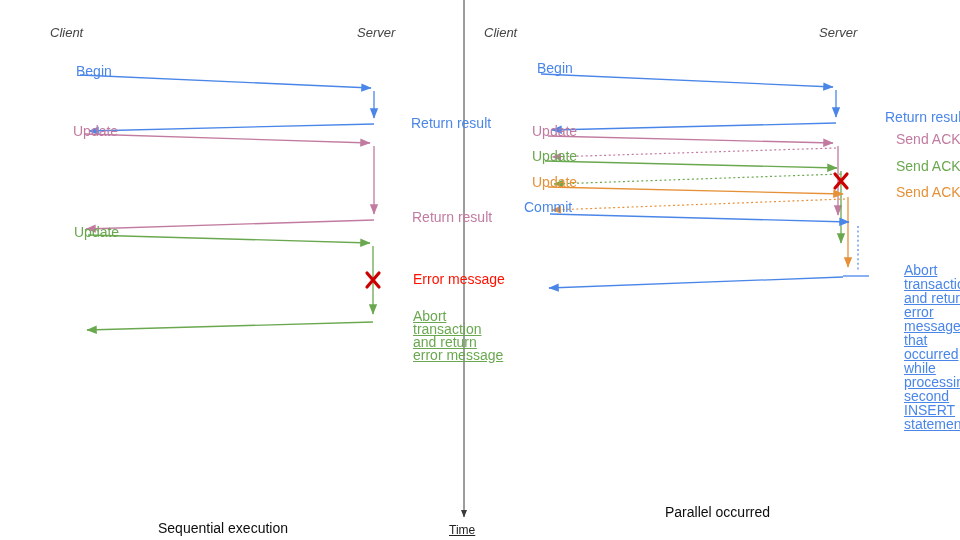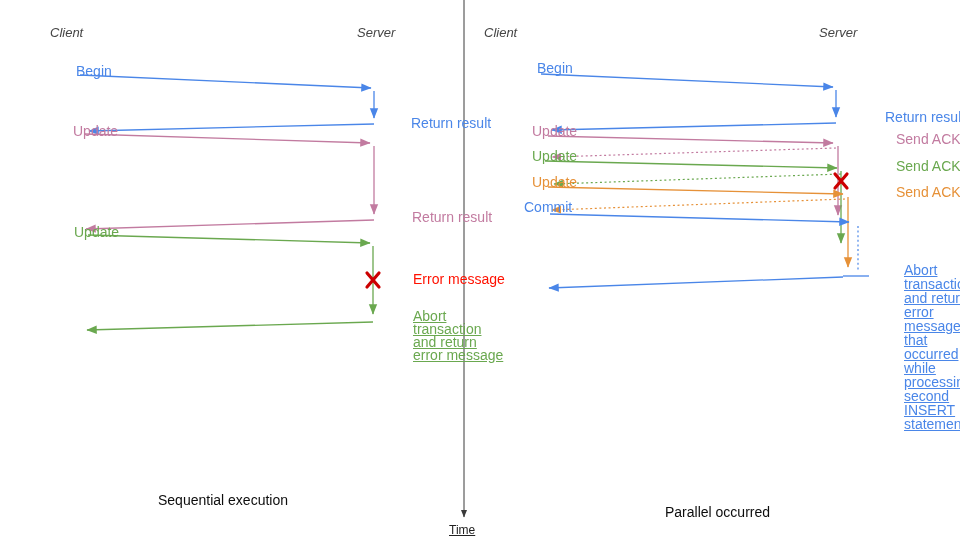--- a/index.html
+++ b/index.html
@@ -140,17 +140,17 @@
 transaction
 and return
 error message
 that occurred
 while
 processing
 second
 INSERT
 statement</div>
 
-  <div class="cap" style="left:158px;top:492px">Sequential execution</div>
+  <div class="cap" style="left:158px;top:520px">Sequential execution</div>
   <div class="cap" style="left:665px;top:504px">Parallel occurred</div>
   <div class="time" style="left:449px;top:523px">Time</div>
 
 </div>
 
 </body></html>

